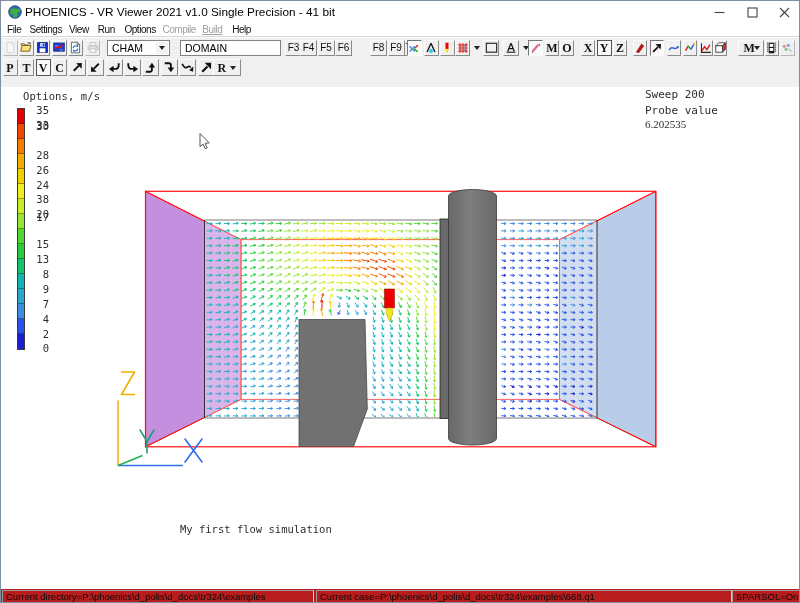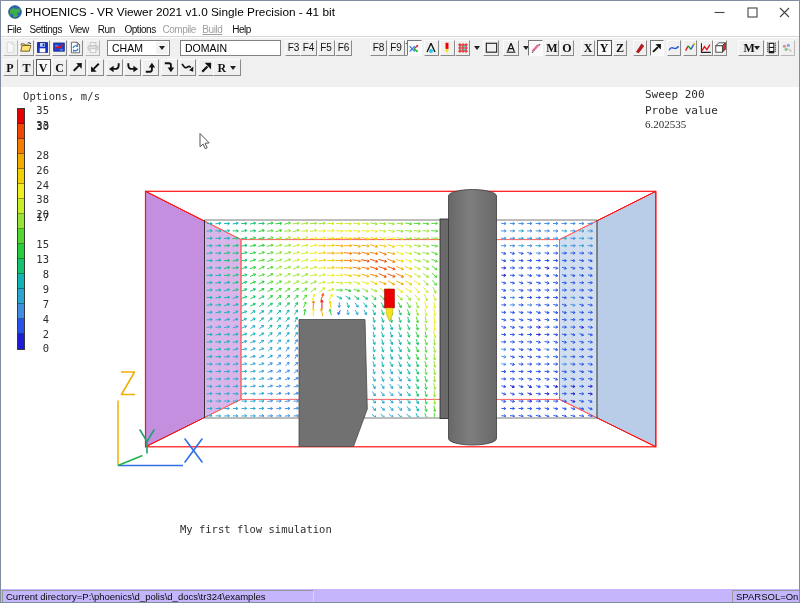--- a/index.html
+++ b/index.html
@@ -36,21 +36,21 @@
   .mono{font-family:"DejaVu Sans Mono",monospace;color:#2d2d2d;}
   .legend-title{position:absolute;left:22px;top:2.5px;font-size:10.5px;letter-spacing:0.1px;}
   .legend-bar{position:absolute;left:15.5px;top:20.5px;width:8.5px;height:242px;border:1px solid #3a3a3a;}
   .legend-bar div{width:100%;height:15px;}
   .legend-label{line-height:11px;}
   .legend-label{position:absolute;width:22px;text-align:right;font-size:10.5px;line-height:11px;}
   .sweep-line{position:absolute;left:644px;font-size:11px;}
   .caption{position:absolute;left:179px;top:435.5px;font-size:10.5px;}
   .scene-svg{position:absolute;left:0;top:0;}
   
-  .statusbar{position:absolute;left:0;top:588px;width:100%;height:15px;background:#c4b5fd;}
+  .statusbar{position:absolute;left:0;top:588px;width:100%;height:15px;background:#b91c1c;}
   .spanel{position:absolute;top:1px;height:13px;border:1px solid;border-color:#9a9a9a #d9d9d9 #d9d9d9 #9a9a9a;
     font-size:9.5px;line-height:12.5px;padding:0 0 0 3px;color:#0a0a0a;white-space:pre;overflow:hidden;}
 </style>
 </head>
 <body>
 
 <div class="window">
 
   <div class="titlebar">
     <span class="app-icon">
@@ -515,16 +515,17 @@
           <path d="M139 429 L146 440.5 L153 429 M146 440.5 V452" fill="none" stroke="#1fa174" stroke-width="1.6" stroke-linecap="round" stroke-linejoin="round" aria-label="Y"></path>
           <g transform="translate(199,132.5)">
             <path d="M0 0 L0 13.2 L3.1 10.6 L5.2 15.2 L7.2 14.3 L5.1 9.8 L9.2 9.4 Z" fill="#fff" stroke="#555" stroke-width="1"></path>
           </g>
         </g>
       </svg>
   </div>
 
   <div class="statusbar">
       <div class="spanel" style="left: 1px; width: 312px;">Current directory=P:\phoenics\d_polis\d_docs\tr324\examples</div>
+      <div class="spanel" style="left: 315px; width: 416px;">Current case=P:\phoenics\d_polis\d_docs\tr324\examples\668.q1</div>
       <div class="spanel" style="left: 731px; width: 68px;">SPARSOL=On</div>
     </div>
 
 </div>
 
 </body></html>

